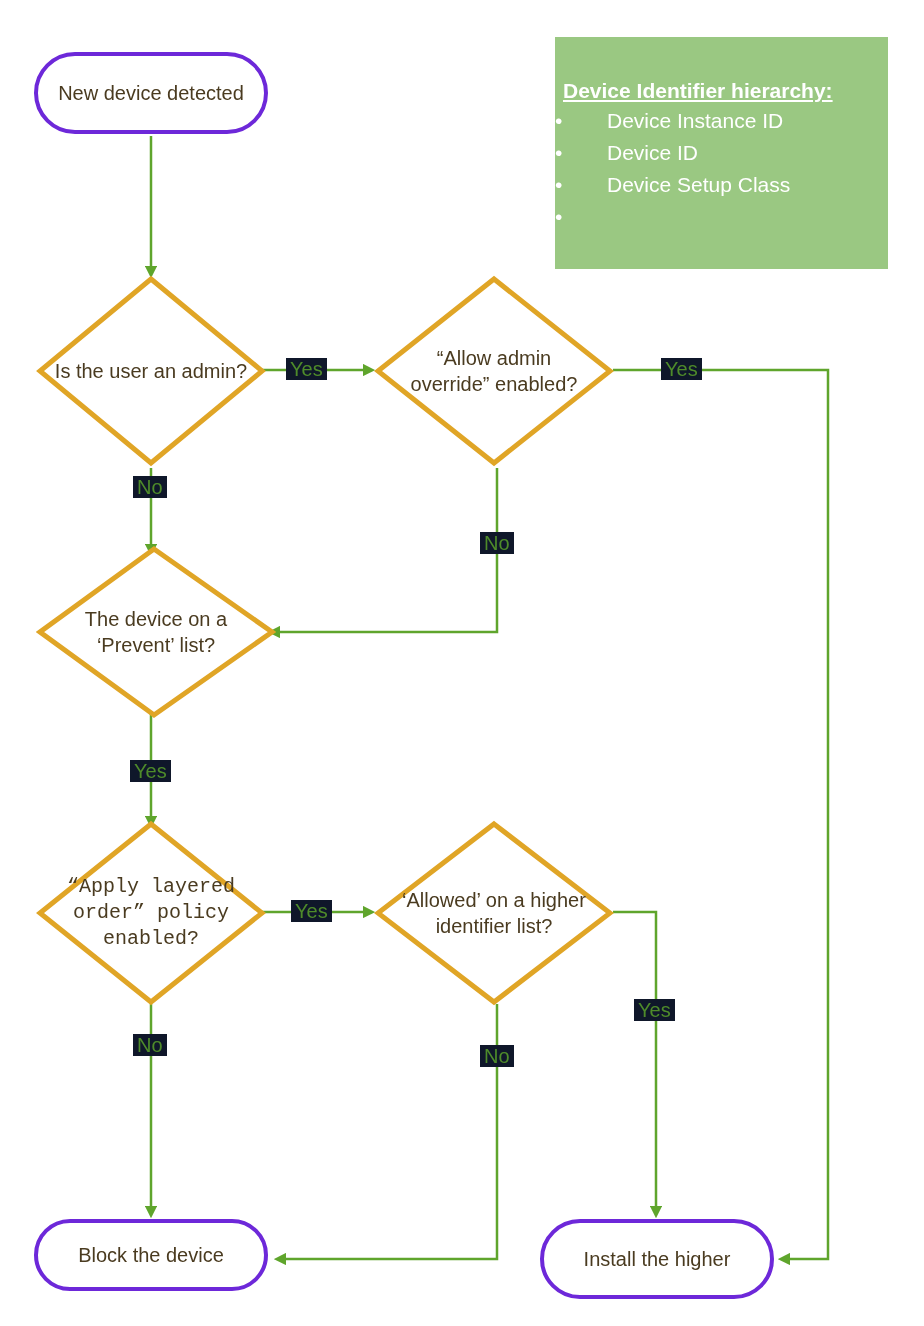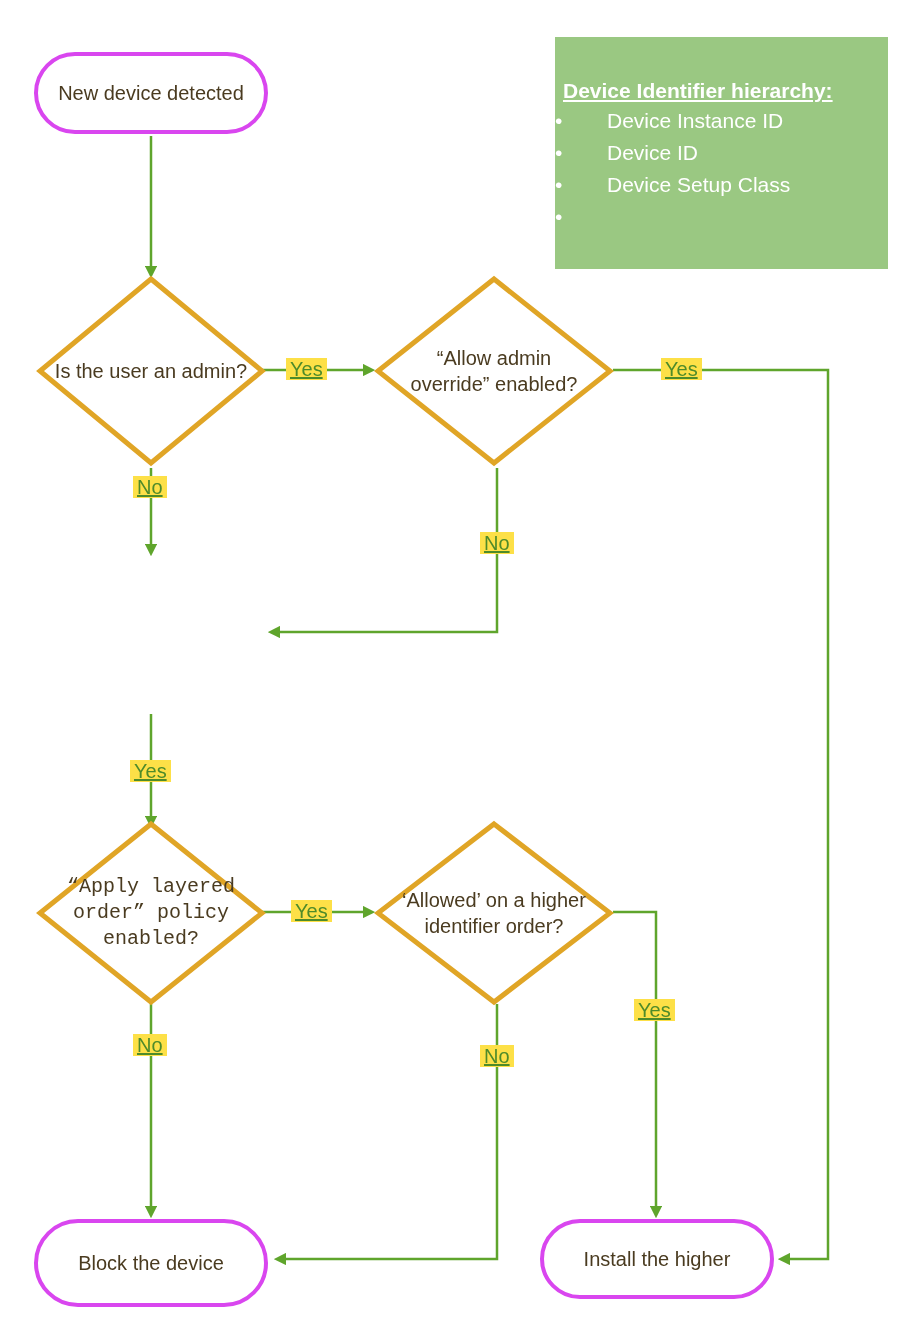--- a/index.html
+++ b/index.html
@@ -29,21 +29,21 @@
     box-sizing: border-box;
     display: flex;
     align-items: center;
     justify-content: center;
     text-align: center;
     color: #4a3b20;
     font-size: 20px;
     line-height: 1.32;
   }
   .terminator {
-    border: 4px solid #d946ef;
+    border: 4px solid #6d28d9;
     border-radius: 999px;
     background: #ffffff;
   }
   .diamond-wrap {
     position: absolute;
   }
   .diamond-wrap svg {
     position: absolute;
     left: 0;
     top: 0;
@@ -62,25 +62,24 @@
     font-size: 20px;
     line-height: 1.3;
     white-space: pre-line;
     padding: 0 10px;
     box-sizing: border-box;
   }
   .edge-label {
     position: absolute;
     color: #4e8b2a;
     font-size: 20px;
-    background: #fde047;
+    background: #0f172a;
     padding: 0 4px;
     white-space: nowrap;
     line-height: 1.1;
-    text-decoration: underline;
   }
   .legend {
     position: absolute;
     background: #9AC882;
     color: #ffffff;
   }
   .legend-title {
     font-size: 21px;
     font-weight: bold;
     text-decoration: underline;
@@ -166,36 +165,42 @@
     <div class="diamond-label">Is the user an admin?</div>
   </div>
 
   <div class="diamond-wrap" style="left:374px; top:275px; width:240px; height:192px;">
     <svg width="240" height="192" viewBox="0 0 240 192" xmlns="http://www.w3.org/2000/svg">
       <polygon points="120,4 236,96 120,188 4,96" fill="#ffffff" stroke="#E0A526" stroke-width="5"></polygon>
     </svg>
     <div class="diamond-label" style="padding:0 30px;">“Allow admin override” enabled?</div>
   </div>
 
+  <div class="diamond-wrap" style="left:36px; top:545px; width:240px; height:174px;">
+    <svg width="240" height="174" viewBox="0 0 240 174" xmlns="http://www.w3.org/2000/svg">
+      <polygon points="118,4 236,87 118,170 4,87" fill="#ffffff" stroke="#E0A526" stroke-width="5"></polygon>
+    </svg>
+    <div class="diamond-label" style="padding:0 26px;">The device on a ‘Prevent’ list?</div>
+  </div>
 
   <div class="diamond-wrap" style="left:36px; top:820px; width:230px; height:186px;font-family:Liberation Mono, monospace;">
     <svg width="230" height="186" viewBox="0 0 230 186" xmlns="http://www.w3.org/2000/svg">
       <polygon points="115,4 226,93 115,182 4,93" fill="#ffffff" stroke="#E0A526" stroke-width="5"></polygon>
     </svg>
     <div class="diamond-label" style="padding:0 26px;">“Apply layered order” policy enabled?</div>
   </div>
 
   <div class="diamond-wrap" style="left:374px; top:820px; width:240px; height:186px;">
     <svg width="240" height="186" viewBox="0 0 240 186" xmlns="http://www.w3.org/2000/svg">
       <polygon points="120,4 236,93 120,182 4,93" fill="#ffffff" stroke="#E0A526" stroke-width="5"></polygon>
     </svg>
-    <div class="diamond-label" style="padding:0 22px;">‘Allowed’ on a higher identifier order?</div>
-  </div>
-
-  <div class="node terminator" style="left:34px; top:1219px; width:234px; height:88px;">Block the device</div>
+    <div class="diamond-label" style="padding:0 22px;">‘Allowed’ on a higher identifier list?</div>
+  </div>
+
+  <div class="node terminator" style="left:34px; top:1219px; width:234px; height:72px;">Block the device</div>
 
   <div class="node terminator" style="left:540px; top:1219px; width:234px; height:80px;">Install the higher</div>
 
   <div class="legend" style="left:555px; top:37px; width:333px; height:232px; padding:42px 0 0 0; box-sizing:border-box;">
     <div class="legend-title" style="padding-left:8px;">Device Identifier hierarchy:</div>
     <ul class="legend-list">
       <li>
         <span class="legend-bullet">•</span>
         <span>Device Instance ID</span>
       </li>

